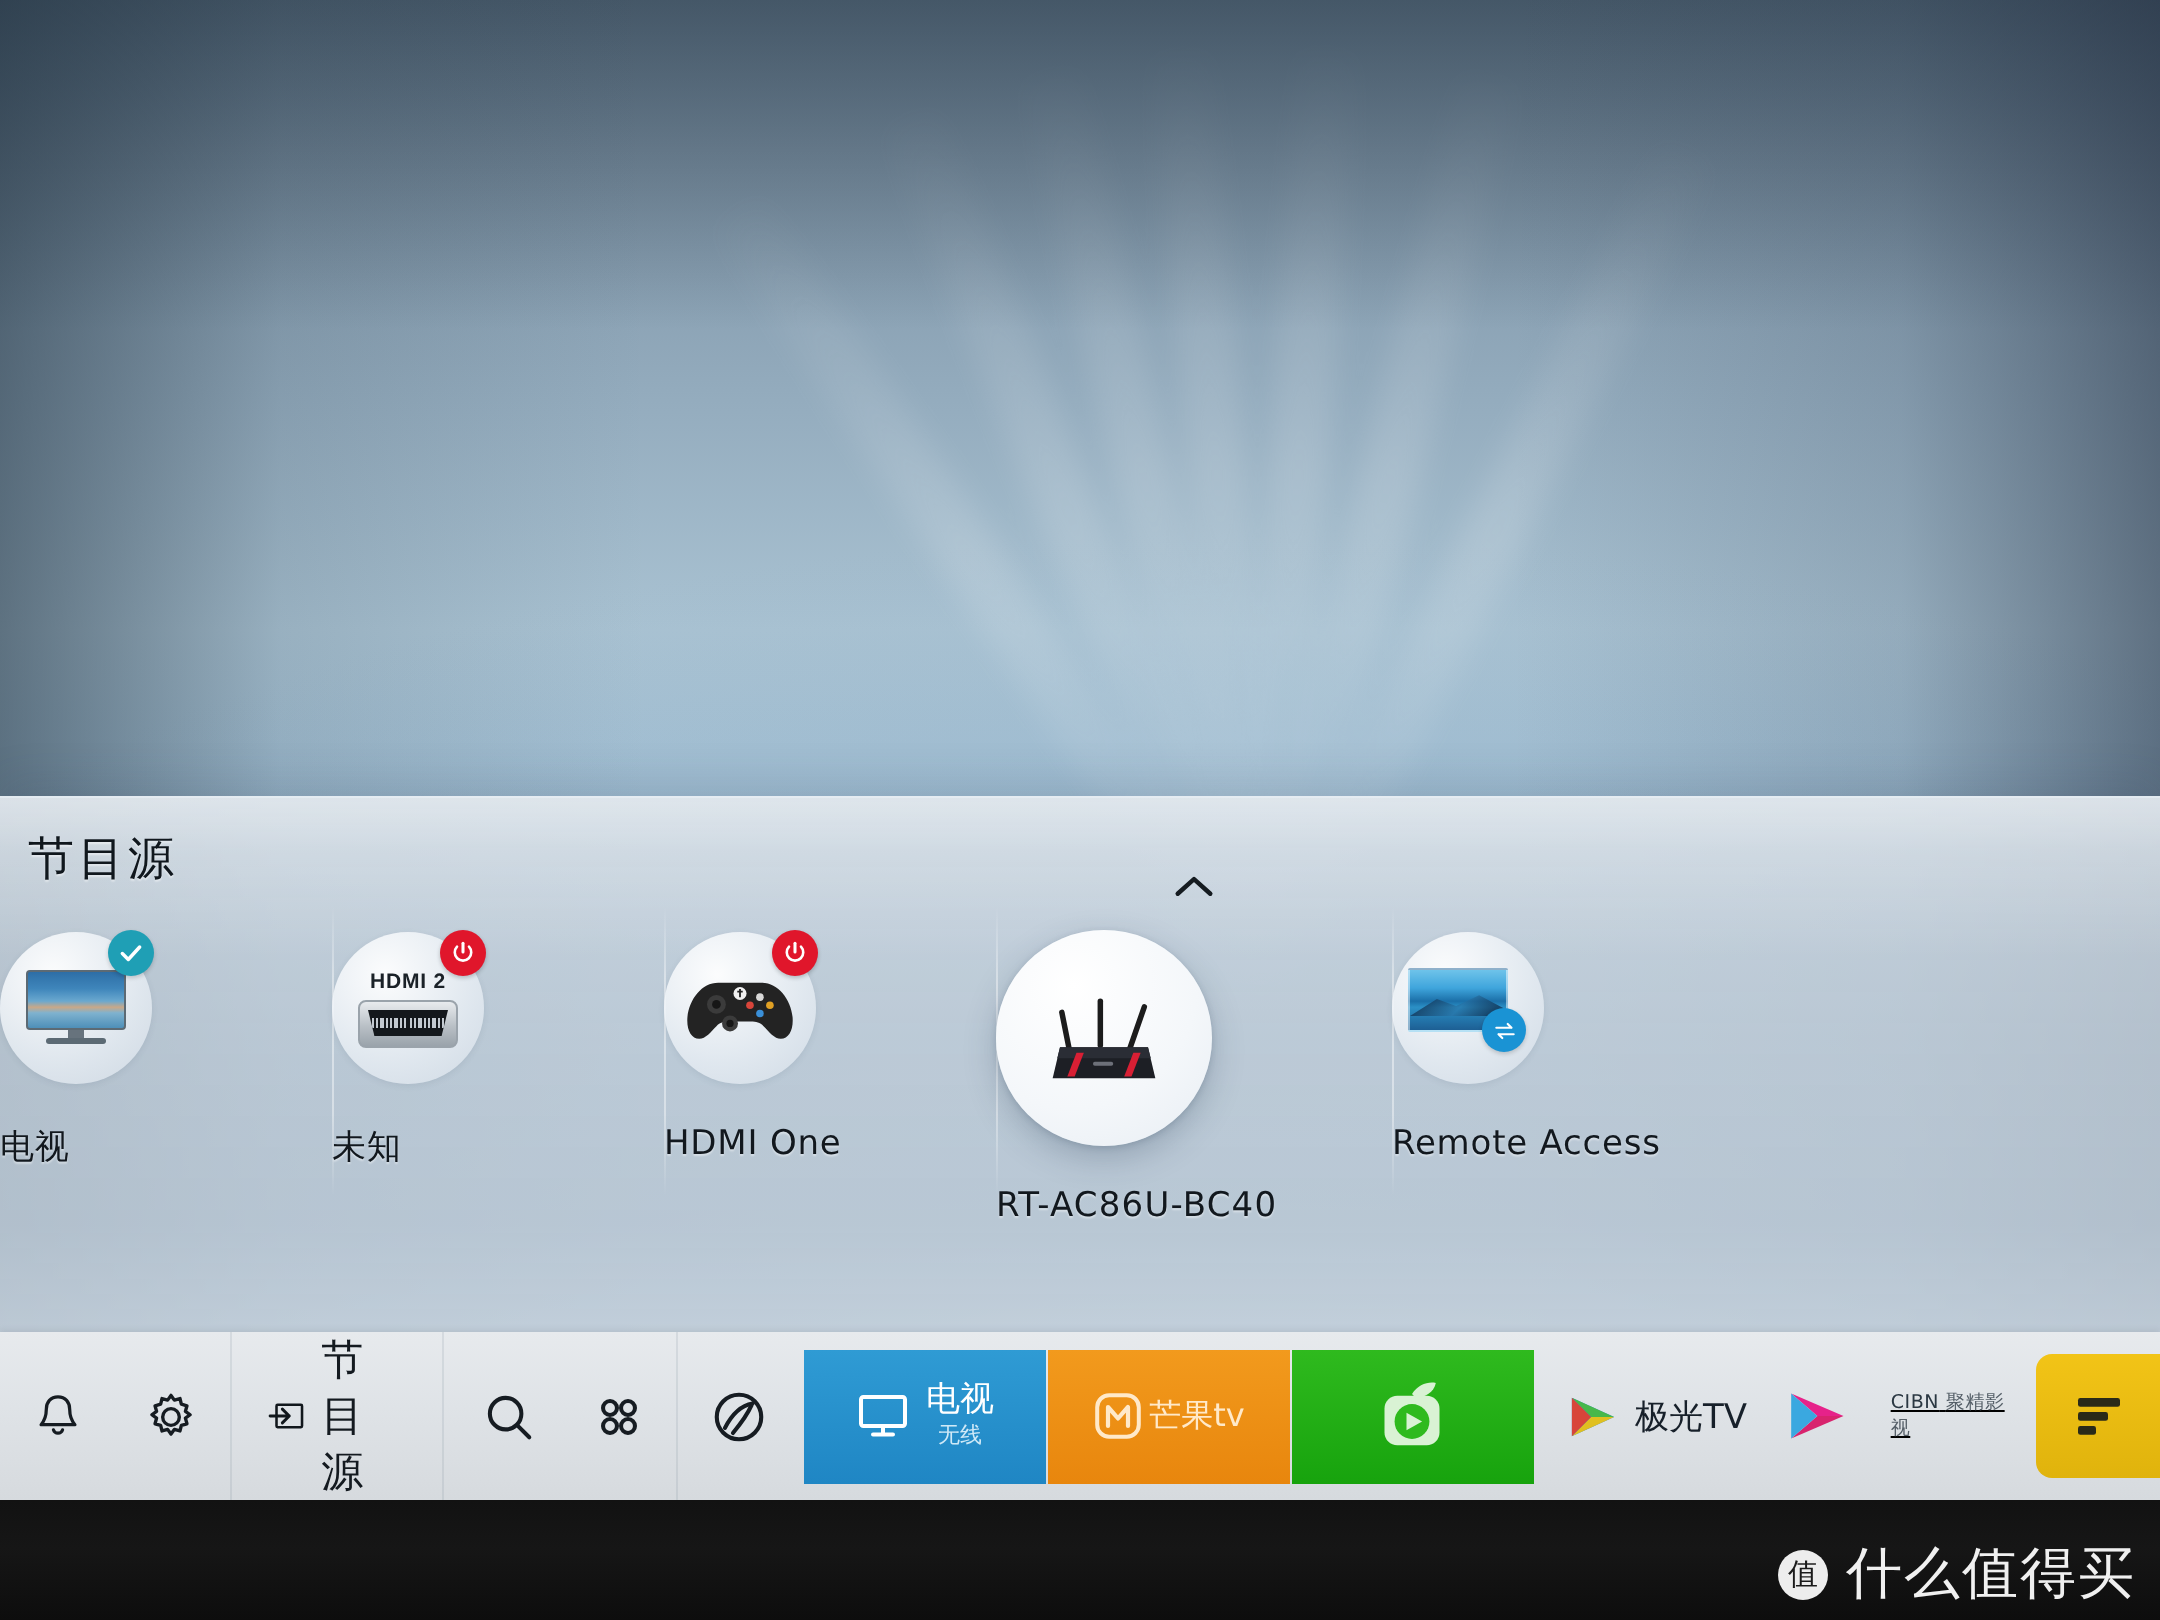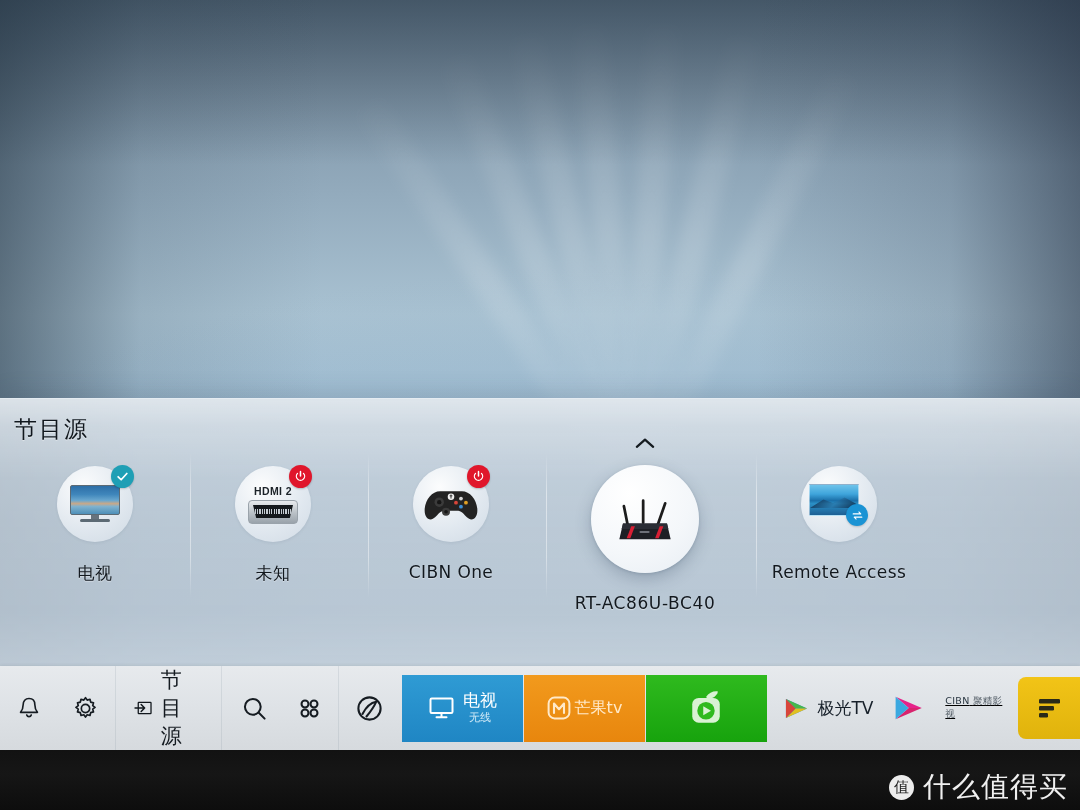--- a/index.html
+++ b/index.html
@@ -66,23 +66,22 @@
   }
 
   
   #source-row{
     position:absolute; left:0; right:0; top:50px; height:210px;
     display:flex; align-items:flex-start;
   }
   .src{
     position:relative;
     width:166px; flex:0 0 166px;
-    display:flex; flex-direction:column; align-items:center;
+    display:flex; flex-direction:column; align-items:flex-start;
     padding-top:17px;
-    margin-left:12px;
   }
   .src .divider{
     position:absolute; left:0; top:4px; width:1px; height:145px;
     background:linear-gradient(180deg, rgba(255,255,255,0), rgba(255,255,255,.48) 28%, rgba(255,255,255,.42) 72%, rgba(255,255,255,0));
   }
   .src:first-child .divider{ display:none; }
 
   .bubble{
     position:relative;
     width:76px; height:76px; border-radius:50%;
@@ -191,21 +190,21 @@
     width:121px; height:67px; margin-right:1px;
     display:flex; align-items:center; justify-content:center;
     position:relative; overflow:hidden;
   }
   .app.plain{ background:transparent; }
 
   .app-tv{ background:linear-gradient(180deg,#2f9bd4,#1f86c4); }
   .app-tv .row{ display:flex; align-items:center; gap:8px; }
   .app-tv .txt{ display:flex; flex-direction:column; align-items:center; line-height:1.05; }
   .app-tv .t1{ font-size:17px; color:#fff; font-family:"DejaVu Sans","Liberation Sans",sans-serif; }
-  .app-tv .t2{ font-size:11px; color:#cfe9f7; margin-top:3px; font-family:Liberation Mono, monospace; }
+  .app-tv .t2{ font-size:11px; color:#cfe9f7; margin-top:3px; font-family:Liberation Sans, sans-serif; }
 
   .app-mango{ background:linear-gradient(180deg,#f29a1d,#e8860d); }
   .app-mango .mg{ display:flex; align-items:center; gap:4px; }
   .app-mango .mtx{ font-size:16px; color:#ffe9c9; font-family:"DejaVu Sans","Liberation Sans",sans-serif; }
 
   .app-green{ background:linear-gradient(180deg,#2fba1e,#17a30d); }
 
   .app-jg .jg{ display:flex; align-items:center; gap:7px; }
   .app-jg .jtx{ font-size:17px; color:#17202a; font-family:"DejaVu Sans","Liberation Sans",sans-serif; }
 
@@ -334,21 +333,21 @@
             <circle cx="32" cy="14" r="3.6" fill="#f1f1f1"></circle>
             <path d="M30.5 13 L33.5 13 M32 11.5 L32 16" stroke="#232323" stroke-width="1"></path>
           </svg>
           <div class="badge power">
             <svg width="13" height="13" viewBox="0 0 24 24">
               <path d="M12 3 L12 11" stroke="#fff" stroke-width="2.8" stroke-linecap="round"></path>
               <path d="M6.5 6.2 A7.6 7.6 0 1 0 17.5 6.2" stroke="#fff" stroke-width="2.4" fill="none" stroke-linecap="round"></path>
             </svg>
           </div>
         </div>
-        <div class="src-label">CIBN One</div>
+        <div class="src-label">HDMI One</div>
       </div>
 
       <div class="src selected">
         <div class="divider"></div>
         <svg class="chevron" viewBox="0 0 24 14">
           <path d="M2.5 11.5 L12 3 L21.5 11.5" stroke="#151b20" stroke-width="2.6" fill="none" stroke-linecap="round" stroke-linejoin="round"></path>
         </svg>
         <div class="bubble">
           <svg class="router-art" viewBox="0 0 72 60">
             <path d="M17 36 L13 16" stroke="#1c1c1c" stroke-width="3" stroke-linecap="round"></path>

